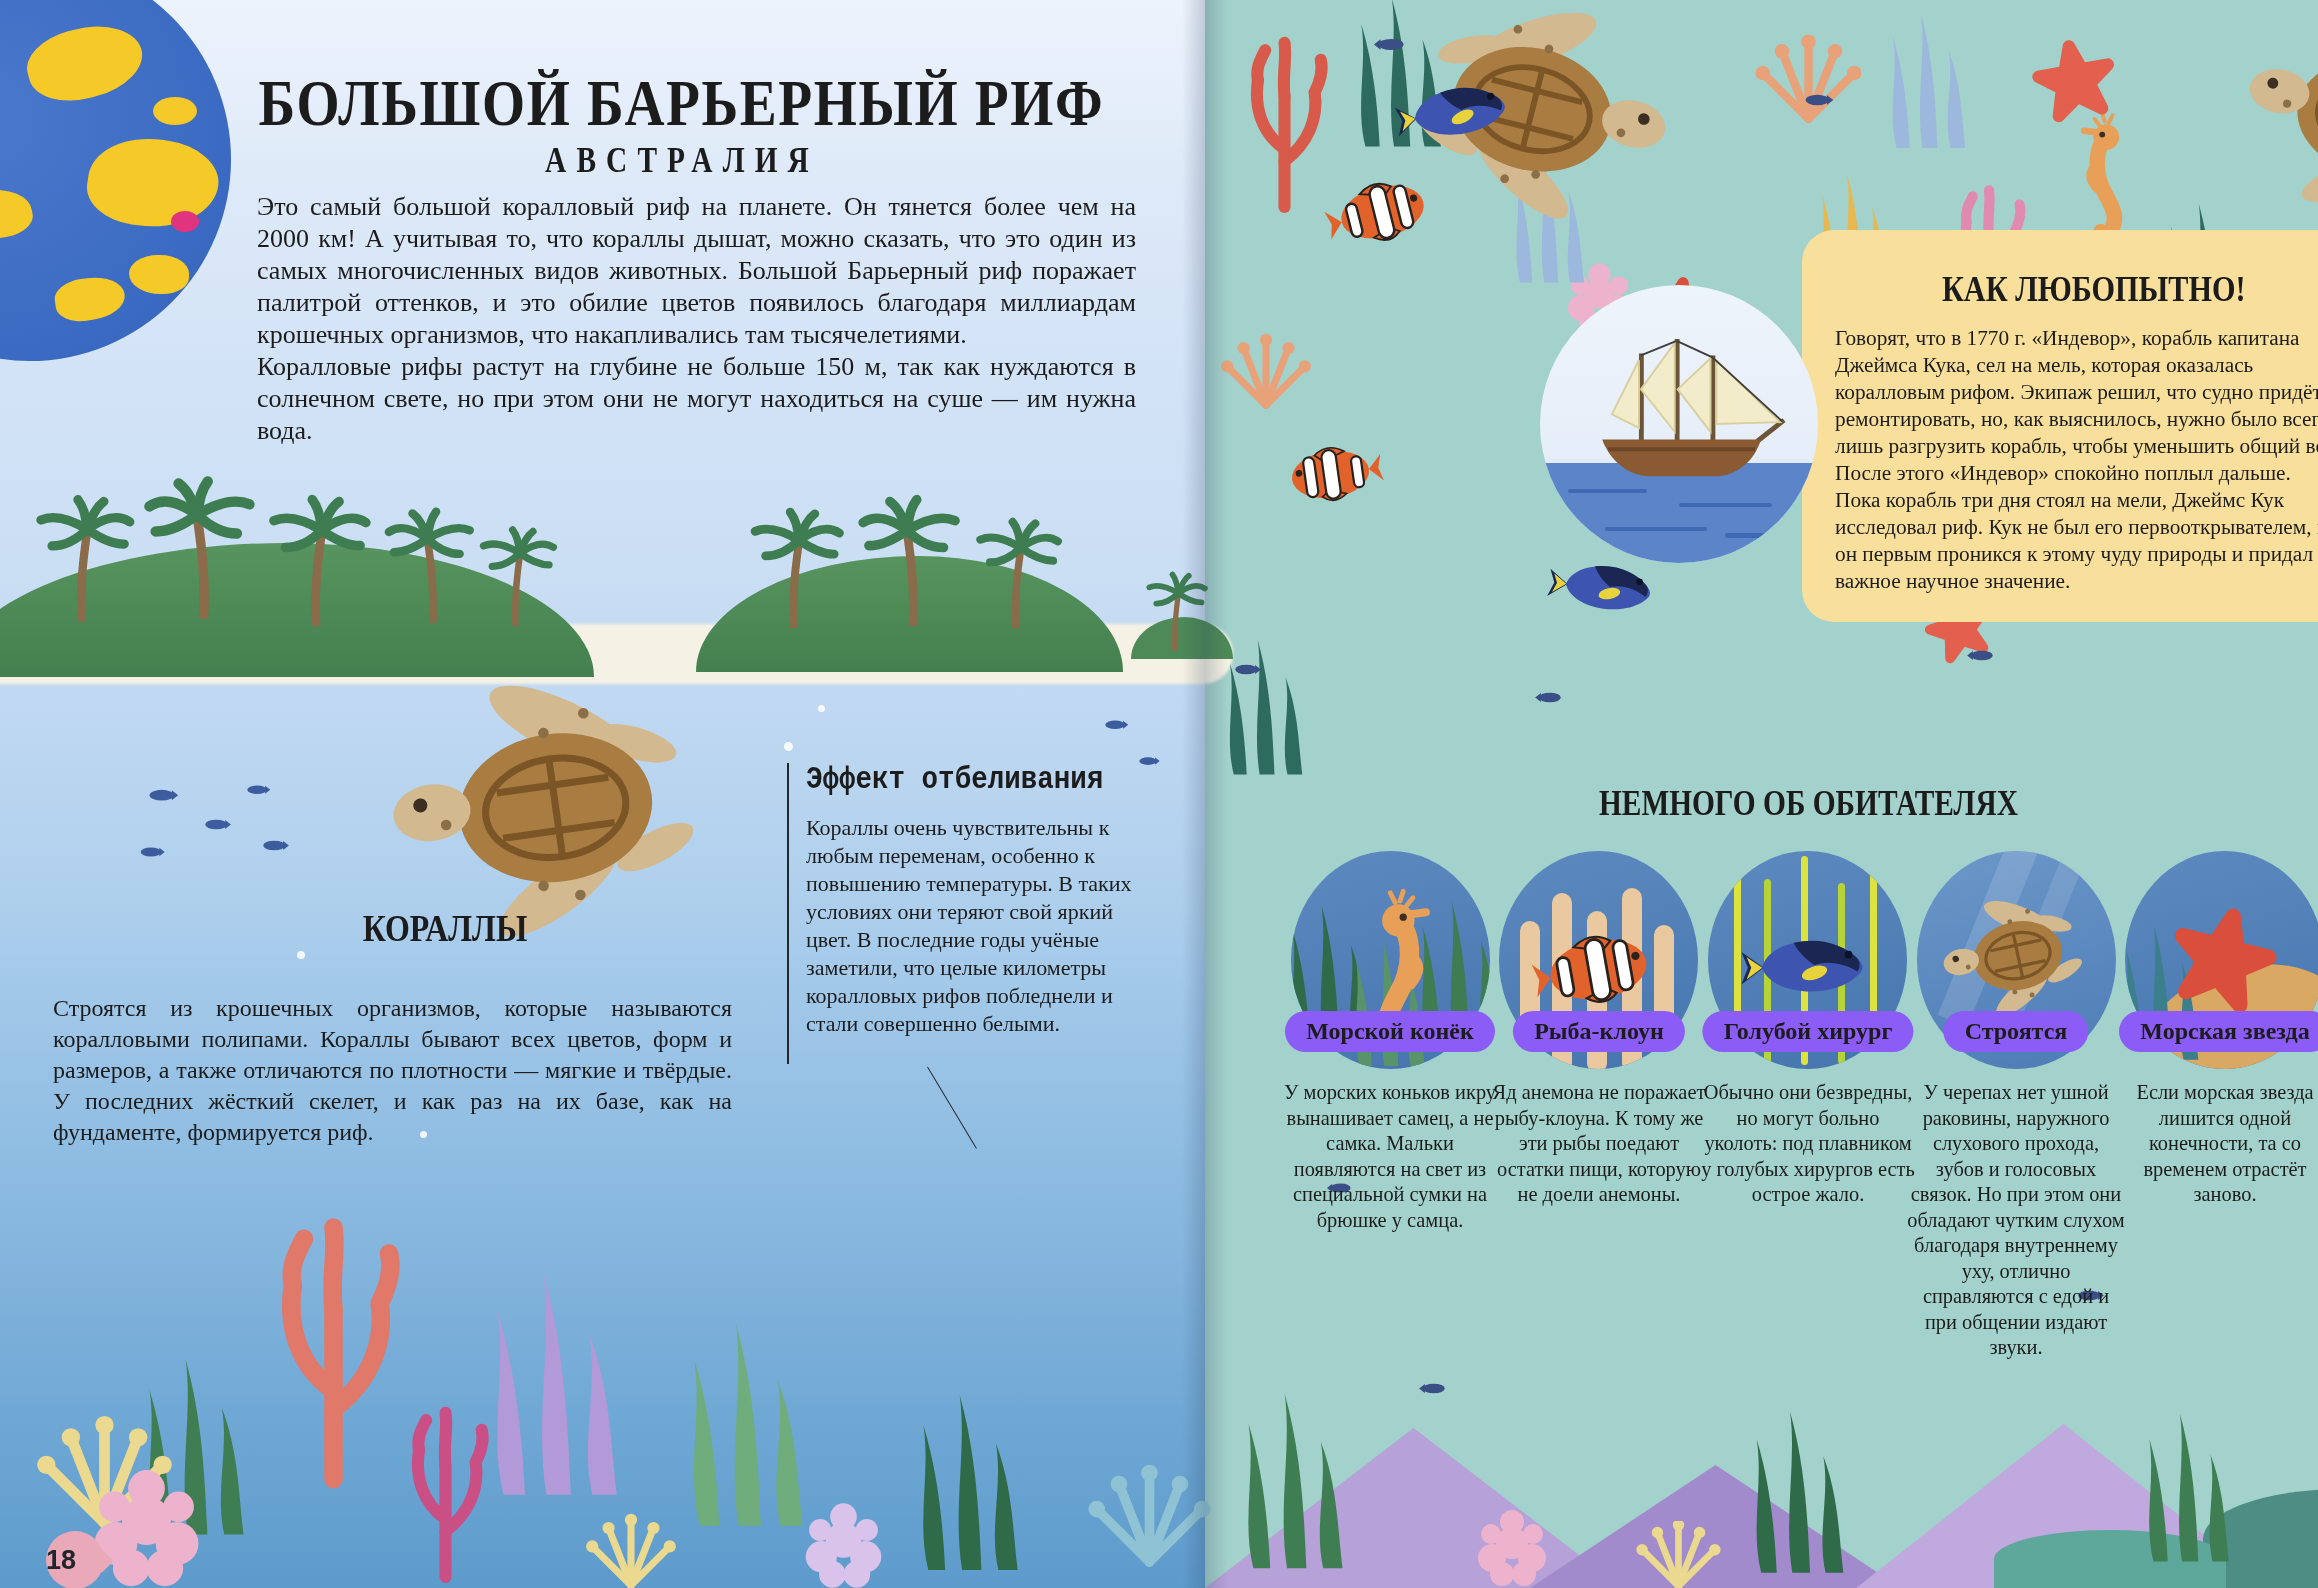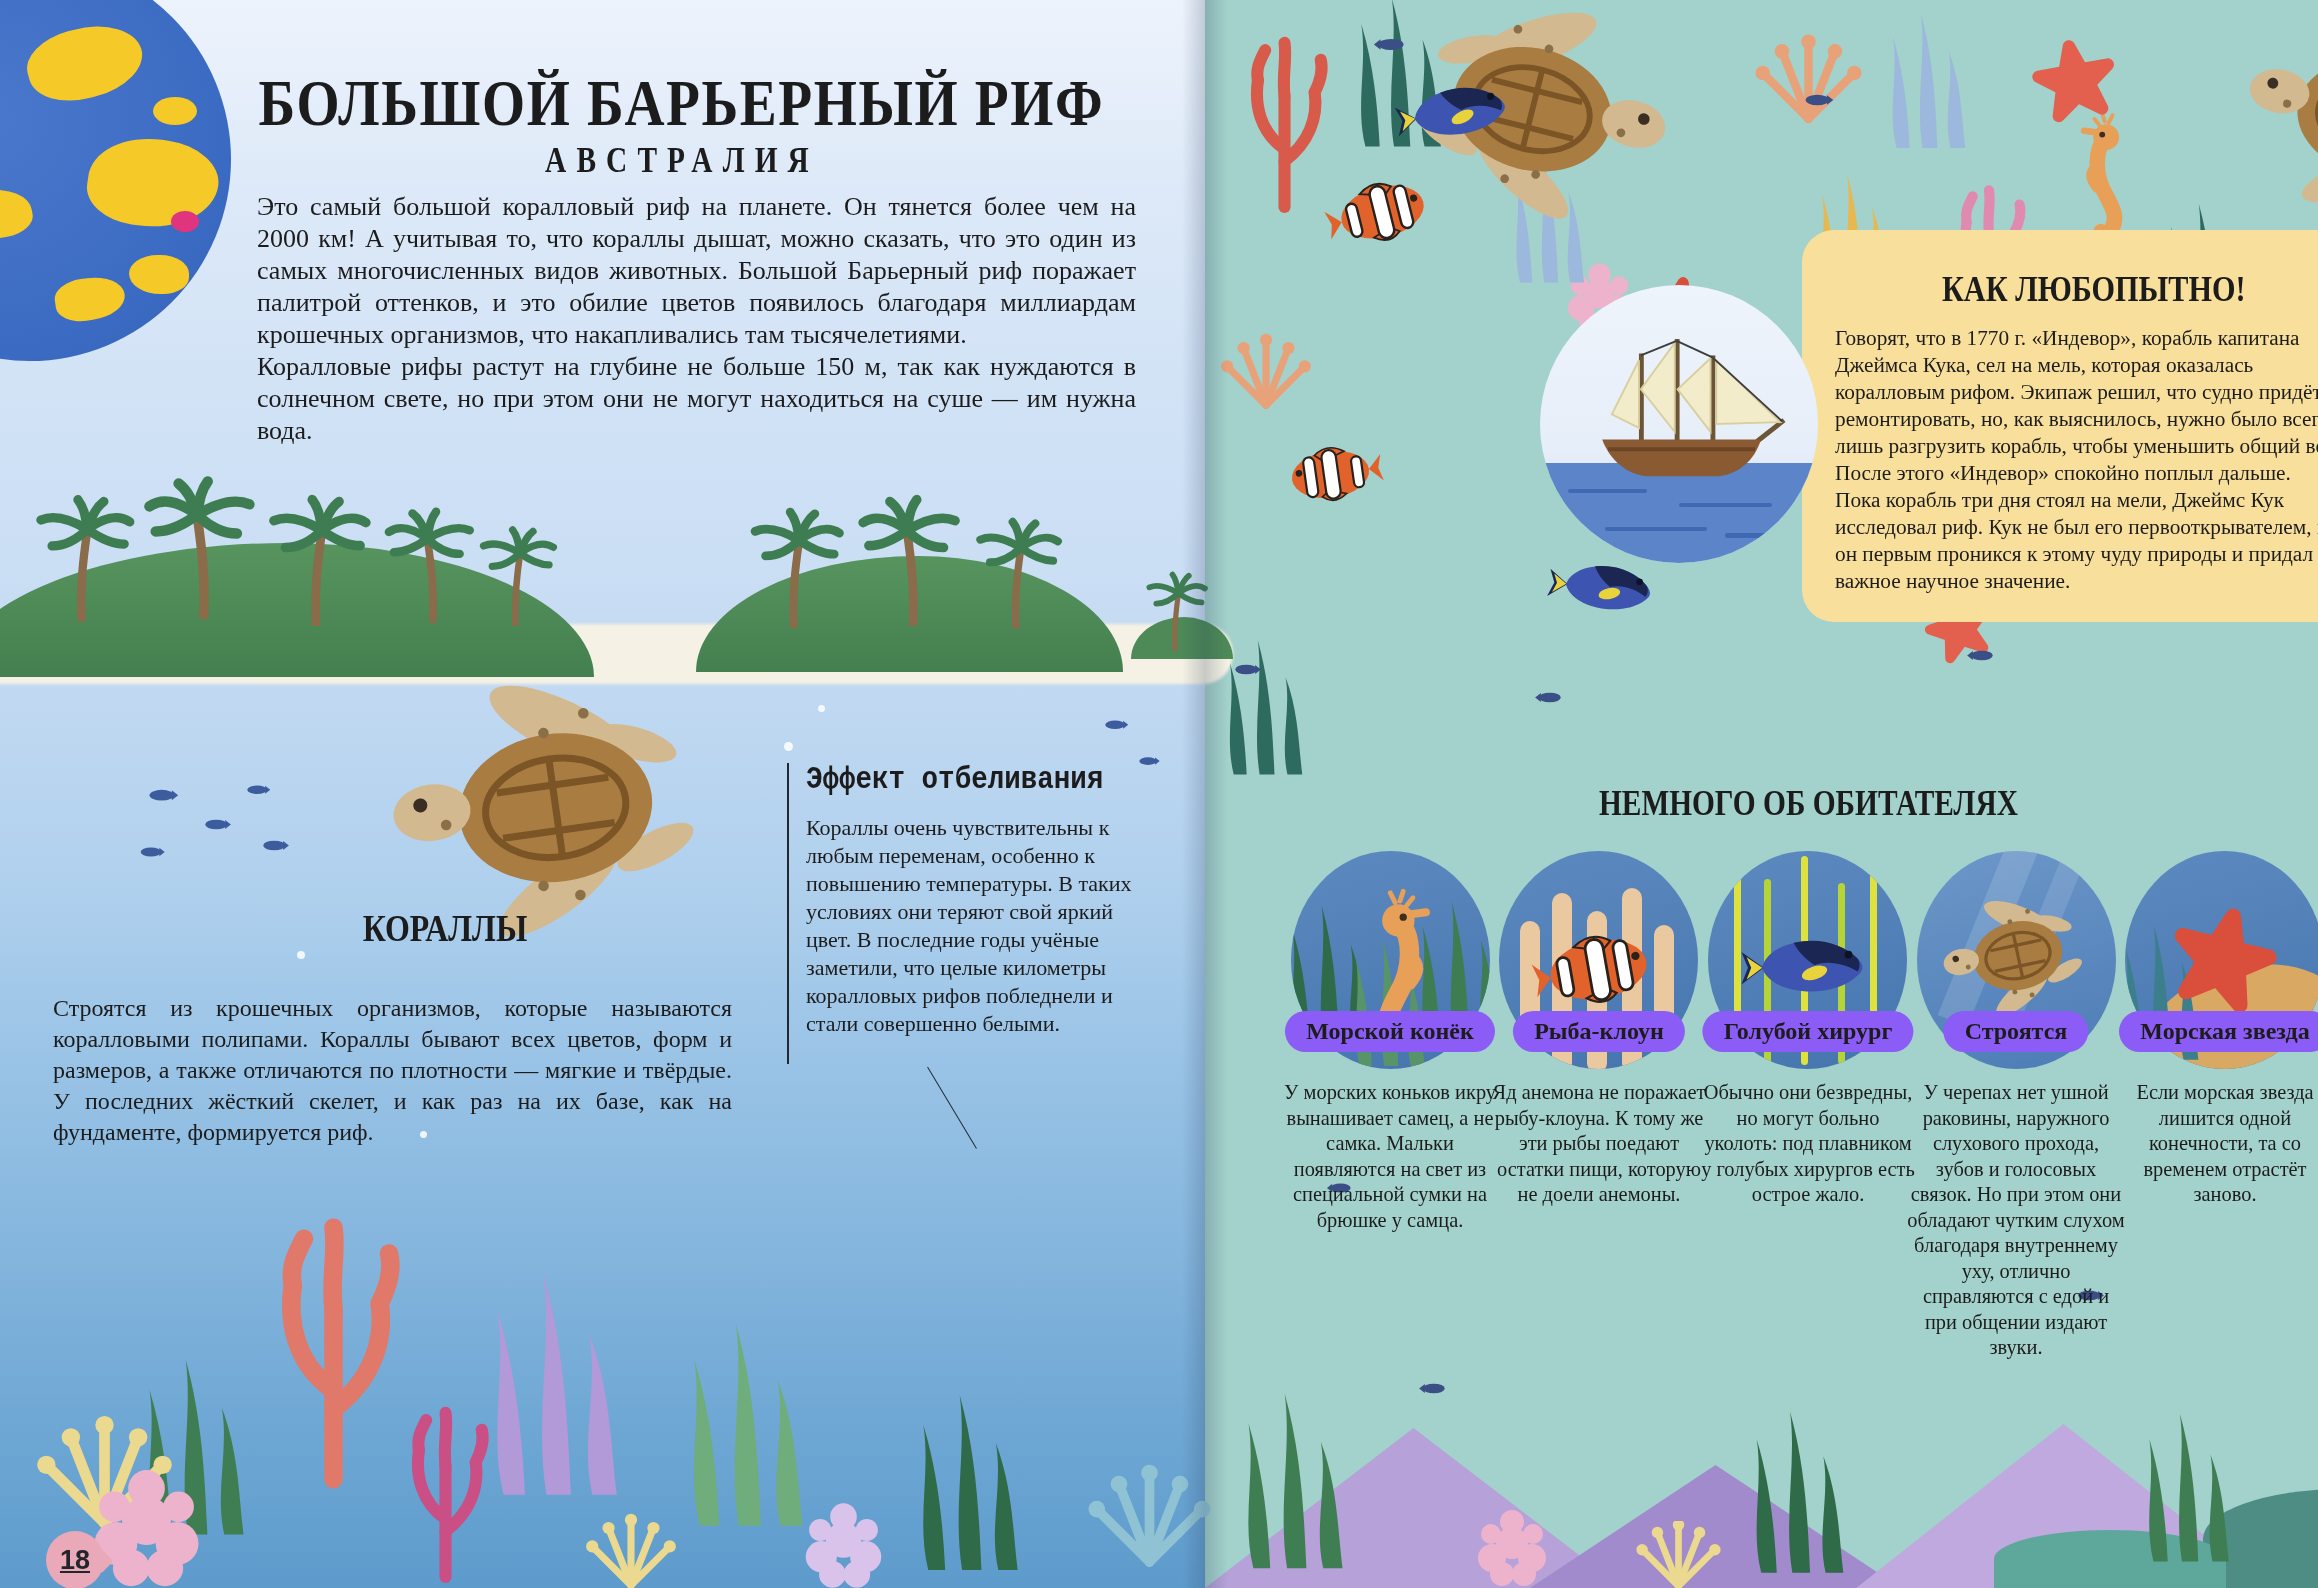--- a/index.html
+++ b/index.html
@@ -41,22 +41,22 @@
   .vign4{background:linear-gradient(165deg,#6c97c9 0%,#4d7cb5 100%);}
   .anemone{position:absolute;width:19.5px;background:#eac9a0;border-radius:11px;}
   .strand{position:absolute;width:7.4px;border-radius:4.6px;}
   .pill{position:absolute;transform:translateX(-50%);white-space:nowrap;z-index:8;
     background:#8b5cf6;border-radius:32px;padding:8.3px 21.3px;
     font-size:24px;font-weight:700;line-height:1;}
   .desc{position:absolute;font-size:20.4px;line-height:25.5px;text-align:center;z-index:6;}
   .hill{position:absolute;clip-path:polygon(50% 0,100% 100%,0 100%);}
   .scallop{position:absolute;border-radius:50% 50% 0 0;}
   .pagenum{position:absolute;width:58px;height:58px;border-radius:50%;background:#eaa9b8;z-index:40;
-    display:flex;align-items:center;justify-content:center;
-    font-family:"Liberation Sans",sans-serif;font-weight:700;font-size:27px;color:#22262b;text-decoration:underline;}
+    display:flex;align-items:center;
+    font-family:"Liberation Sans",sans-serif;font-weight:700;font-size:27px;color:#22262b;}
   .pagenum::after{content:"";position:absolute;top:36%;width:17.6px;height:17.6px;background:#eaa9b8;
     transform:rotate(45deg);border-radius:3.7px;z-index:-1;}
   .tail-right::after{right:-5.6px;}
   .bubble-dot{position:absolute;border-radius:50%;background:rgba(255,255,255,.85);}
 </style>
 </head>
 <body>
 
 <svg width="0" height="0" style="position:absolute">
   <defs>

